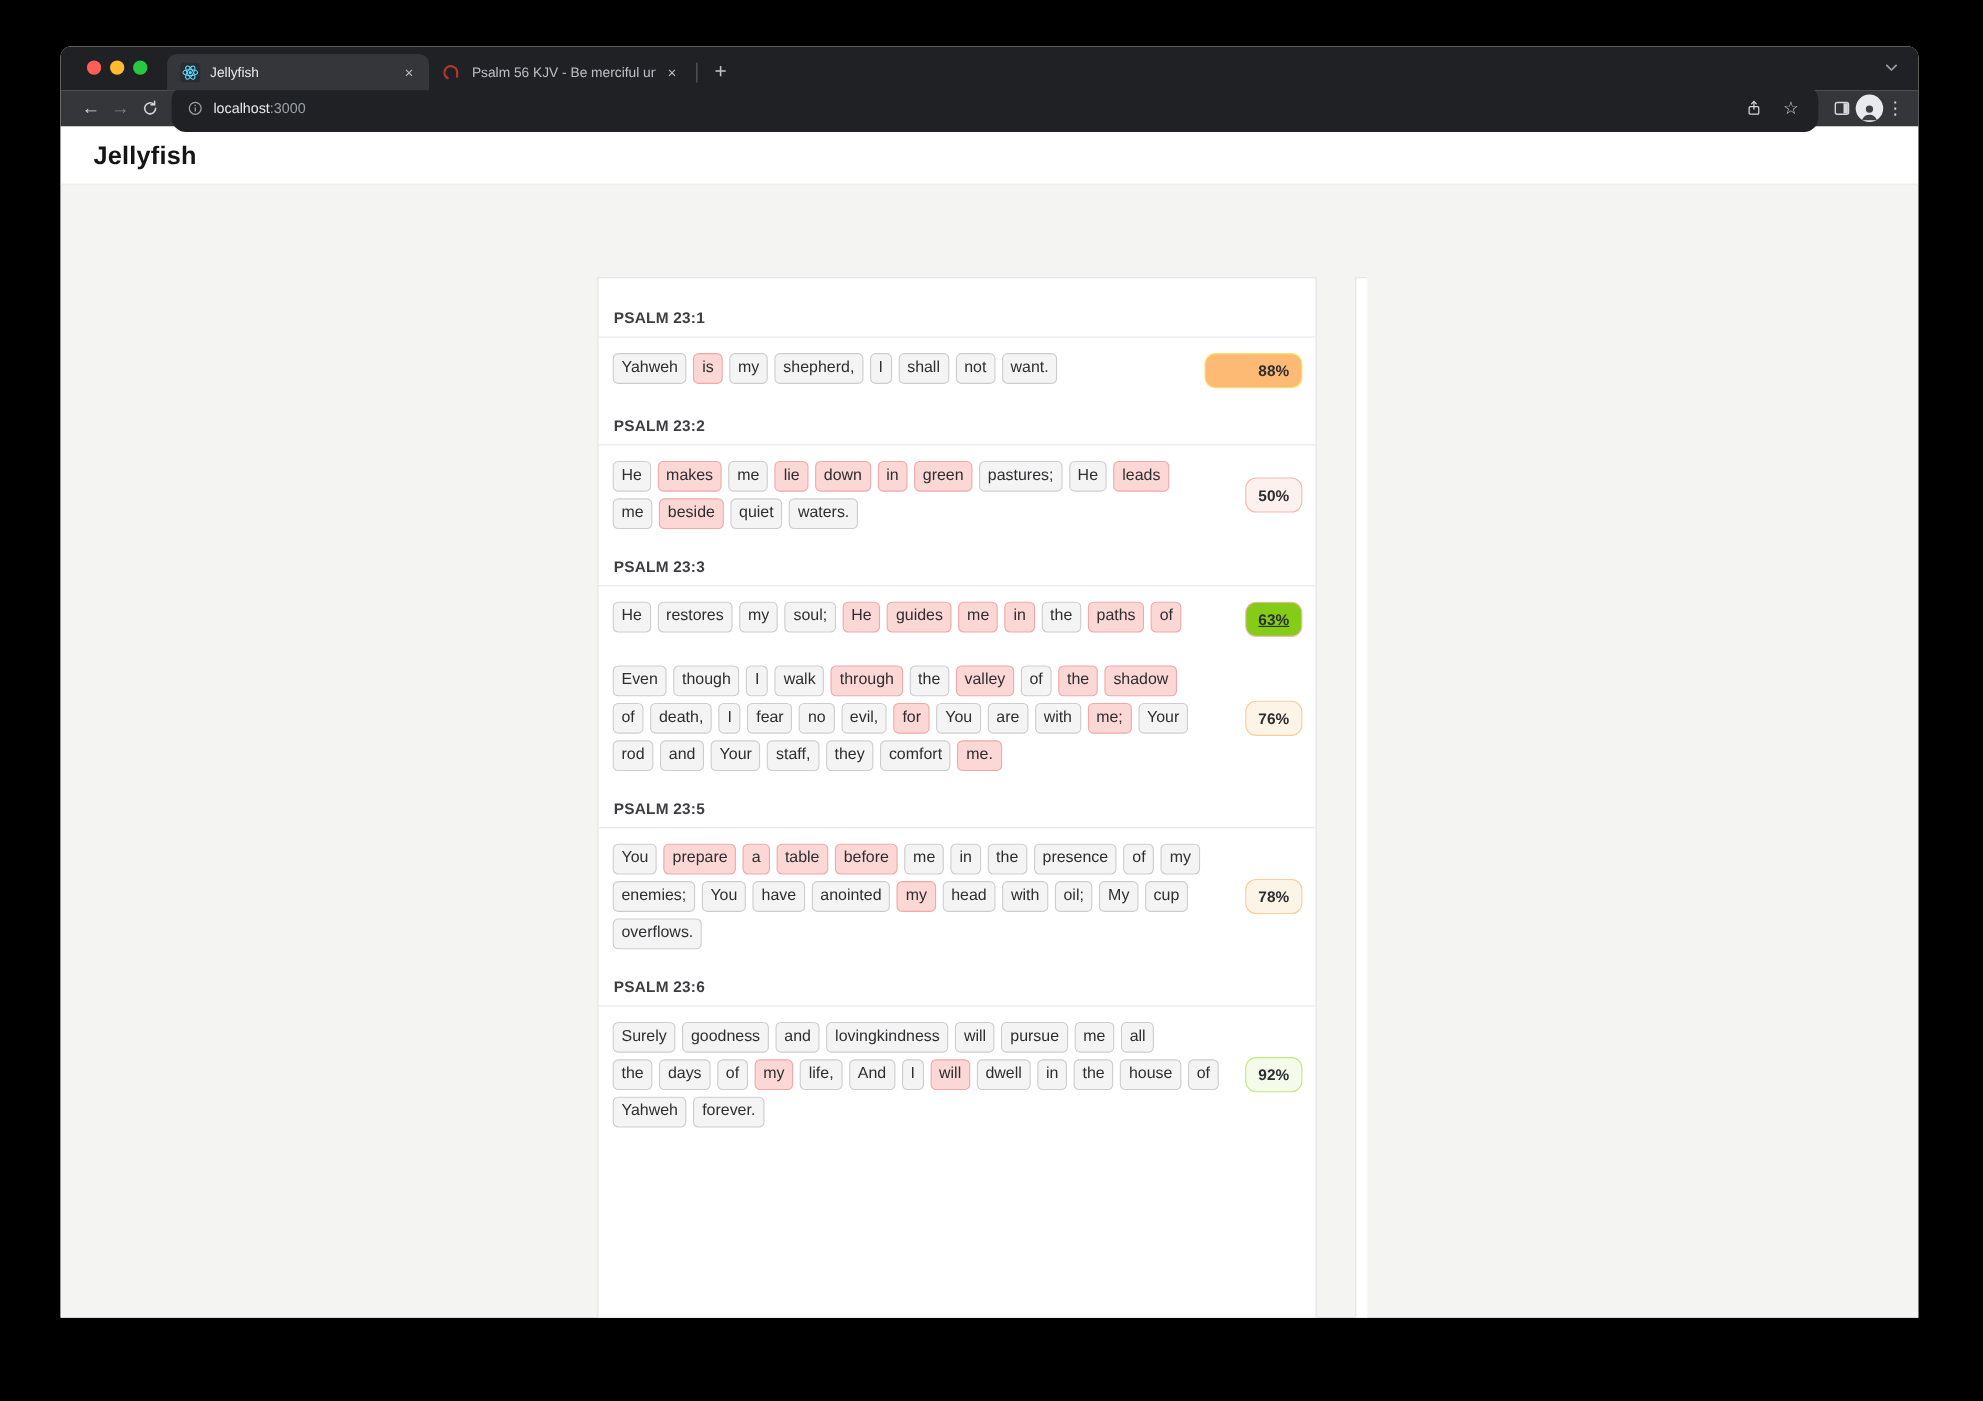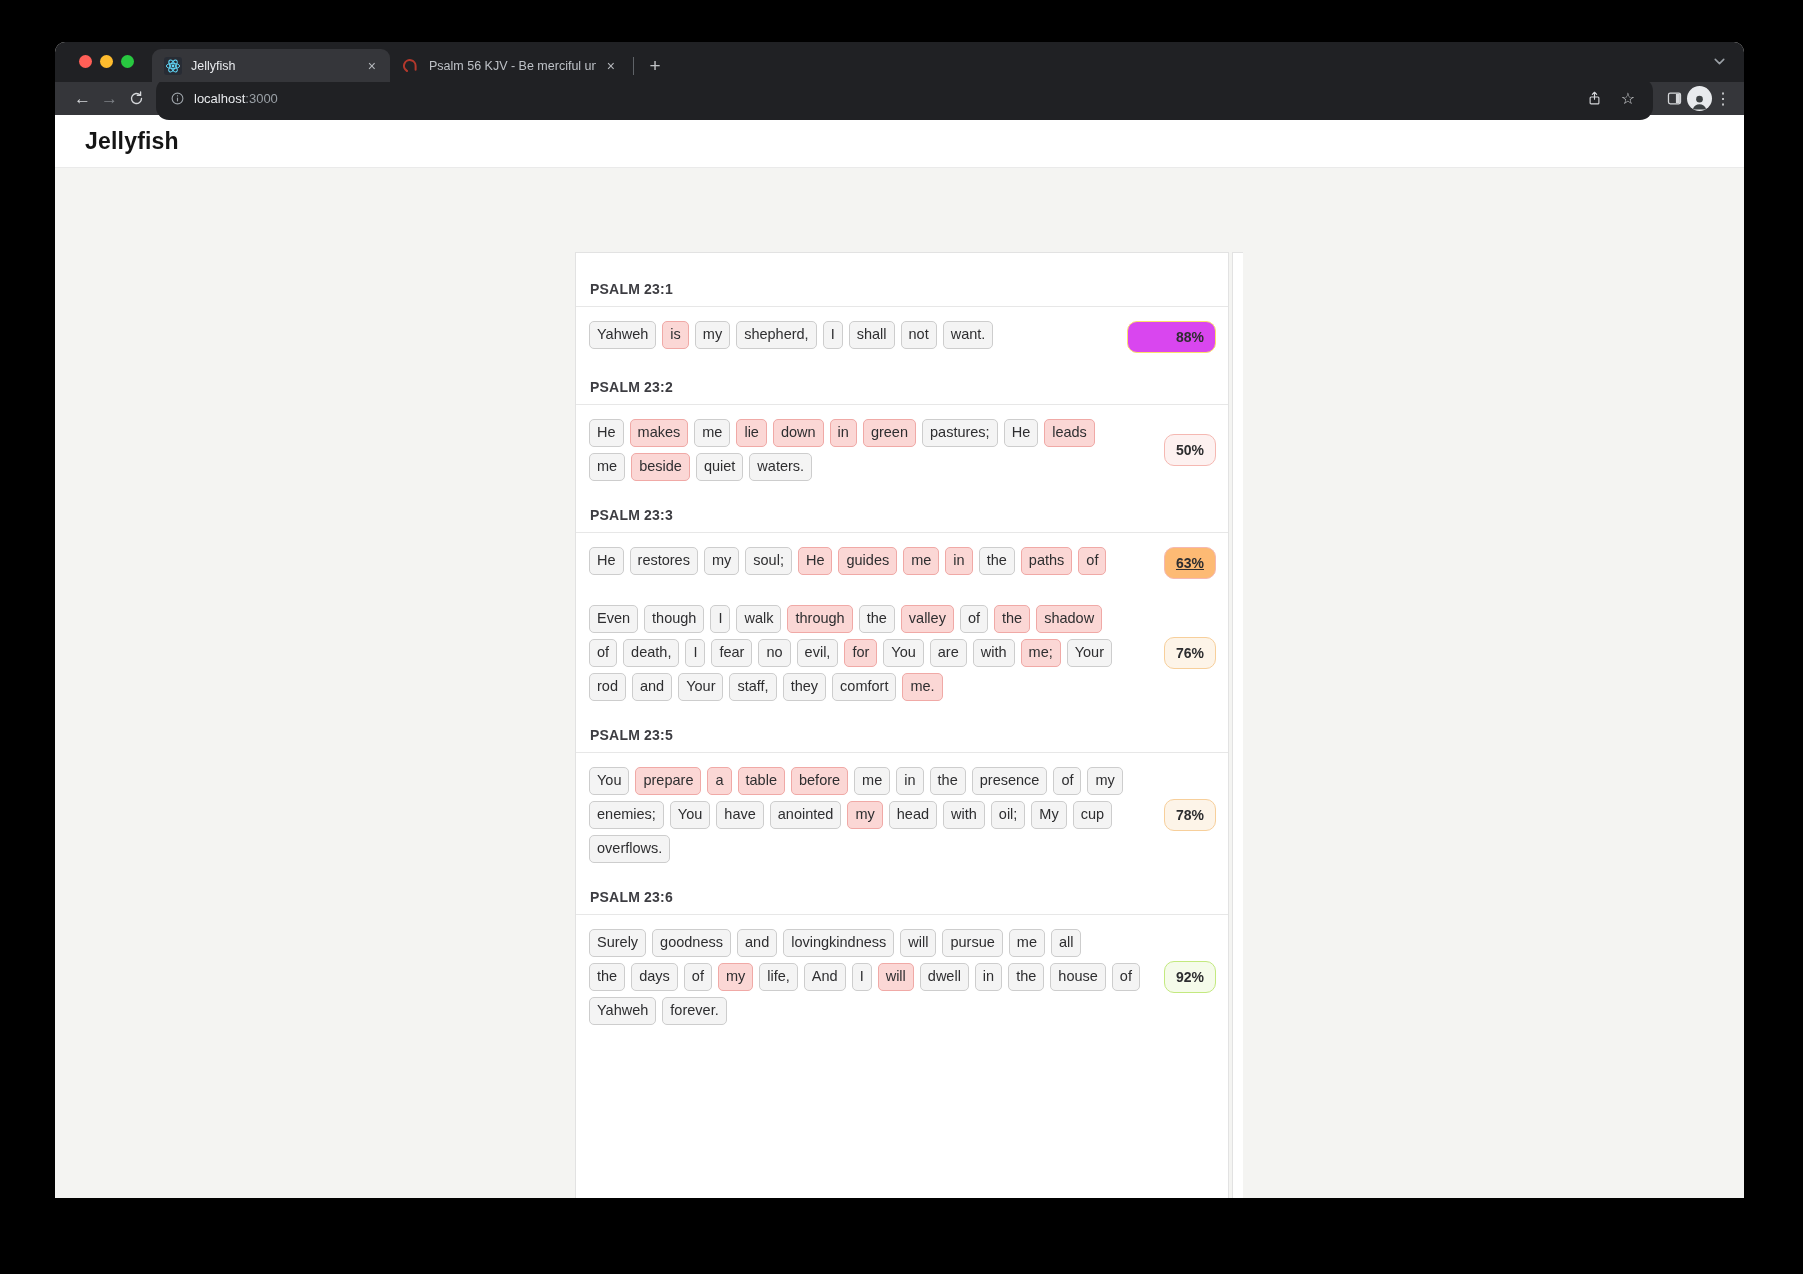--- a/index.html
+++ b/index.html
@@ -48,21 +48,21 @@
              display:flex;align-items:center;padding-left:30px;}
   .appheader h1{margin:0;font-size:23px;font-weight:700;color:#151515;letter-spacing:.2px;}
 
   
   .content{position:absolute;left:0;right:0;top:126px;bottom:0;background:#f4f4f2;overflow:hidden;}
   .actions{position:absolute;left:512px;top:24px;width:656px;display:flex;justify-content:center;gap:15px;}
   .btn{height:37px;padding:0 22px;background:#fff;border:1px solid #dcdcdc;border-radius:4px;
        display:inline-flex;align-items:center;gap:10px;cursor:pointer;
        font-size:13px;font-weight:700;letter-spacing:.5px;color:#3e3e3e;font-family:inherit;}
 
-  .card{position:absolute;left:520px;top:84px;width:654px;bottom:0;background:#fff;
+  .card{position:absolute;left:488px;top:84px;width:654px;bottom:0;background:#fff;
         border:1px solid #e2e2e2;border-bottom:none;padding-top:14px;box-sizing:border-box;}
   .next-card{position:absolute;left:1177px;top:84px;width:10px;bottom:0;background:#fff;
              border:1px solid #e2e2e2;border-right:none;border-bottom:none;}
 
   .verse-header{padding:14px 14px 9px;border-bottom:1px solid #e7e7e7;
                 font-size:14px;font-weight:700;color:#3d3d42;letter-spacing:.2px;}
   .verse-content{display:flex;padding:14px 0 12px;}
   .chip-lines{flex:1;min-width:0;display:flex;flex-direction:column;gap:6px;padding-left:13px;}
   .chip-line{display:flex;gap:6px;white-space:nowrap;}
   .chip{display:inline-flex;align-items:center;padding:3px 7px 4px;border-radius:5px;
@@ -176,21 +176,21 @@
                 <span class="chip hl">is</span>
                 <span class="chip">my</span>
                 <span class="chip">shepherd,</span>
                 <span class="chip">I</span>
                 <span class="chip">shall</span>
                 <span class="chip">not</span>
                 <span class="chip">want.</span>
               </div>
             </div>
             <div class="badge-col">
-              <span class="badge" style="background: #d946ef; border-color: rgb(251, 224, 106); padding-left: 48px;">88%</span>
+              <span class="badge" style="background: #fdba74; border-color: rgb(251, 224, 106); padding-left: 48px;">88%</span>
             </div>
           </div>
         </div>
         <div class="verse-section">
           <div class="verse-header">PSALM 23:2</div>
           <div class="verse-content">
             <div class="chip-lines">
               <div class="chip-line">
                 <span class="chip">He</span>
                 <span class="chip hl">makes</span>
@@ -227,21 +227,21 @@
                 <span class="chip hl">He</span>
                 <span class="chip hl">guides</span>
                 <span class="chip hl">me</span>
                 <span class="chip hl">in</span>
                 <span class="chip">the</span>
                 <span class="chip hl">paths</span>
                 <span class="chip hl">of</span>
               </div>
             </div>
             <div class="badge-col">
-              <span class="badge" style="background: #fdba74; border-color: rgb(245, 184, 178); text-decoration: underline;">63%</span>
+              <span class="badge" style="background: #84cc16; border-color: rgb(245, 184, 178); text-decoration: underline;">63%</span>
             </div>
           </div>
         </div>
         <div class="verse-section">
           <div class="verse-content">
             <div class="chip-lines">
               <div class="chip-line">
                 <span class="chip">Even</span>
                 <span class="chip">though</span>
                 <span class="chip">I</span>

